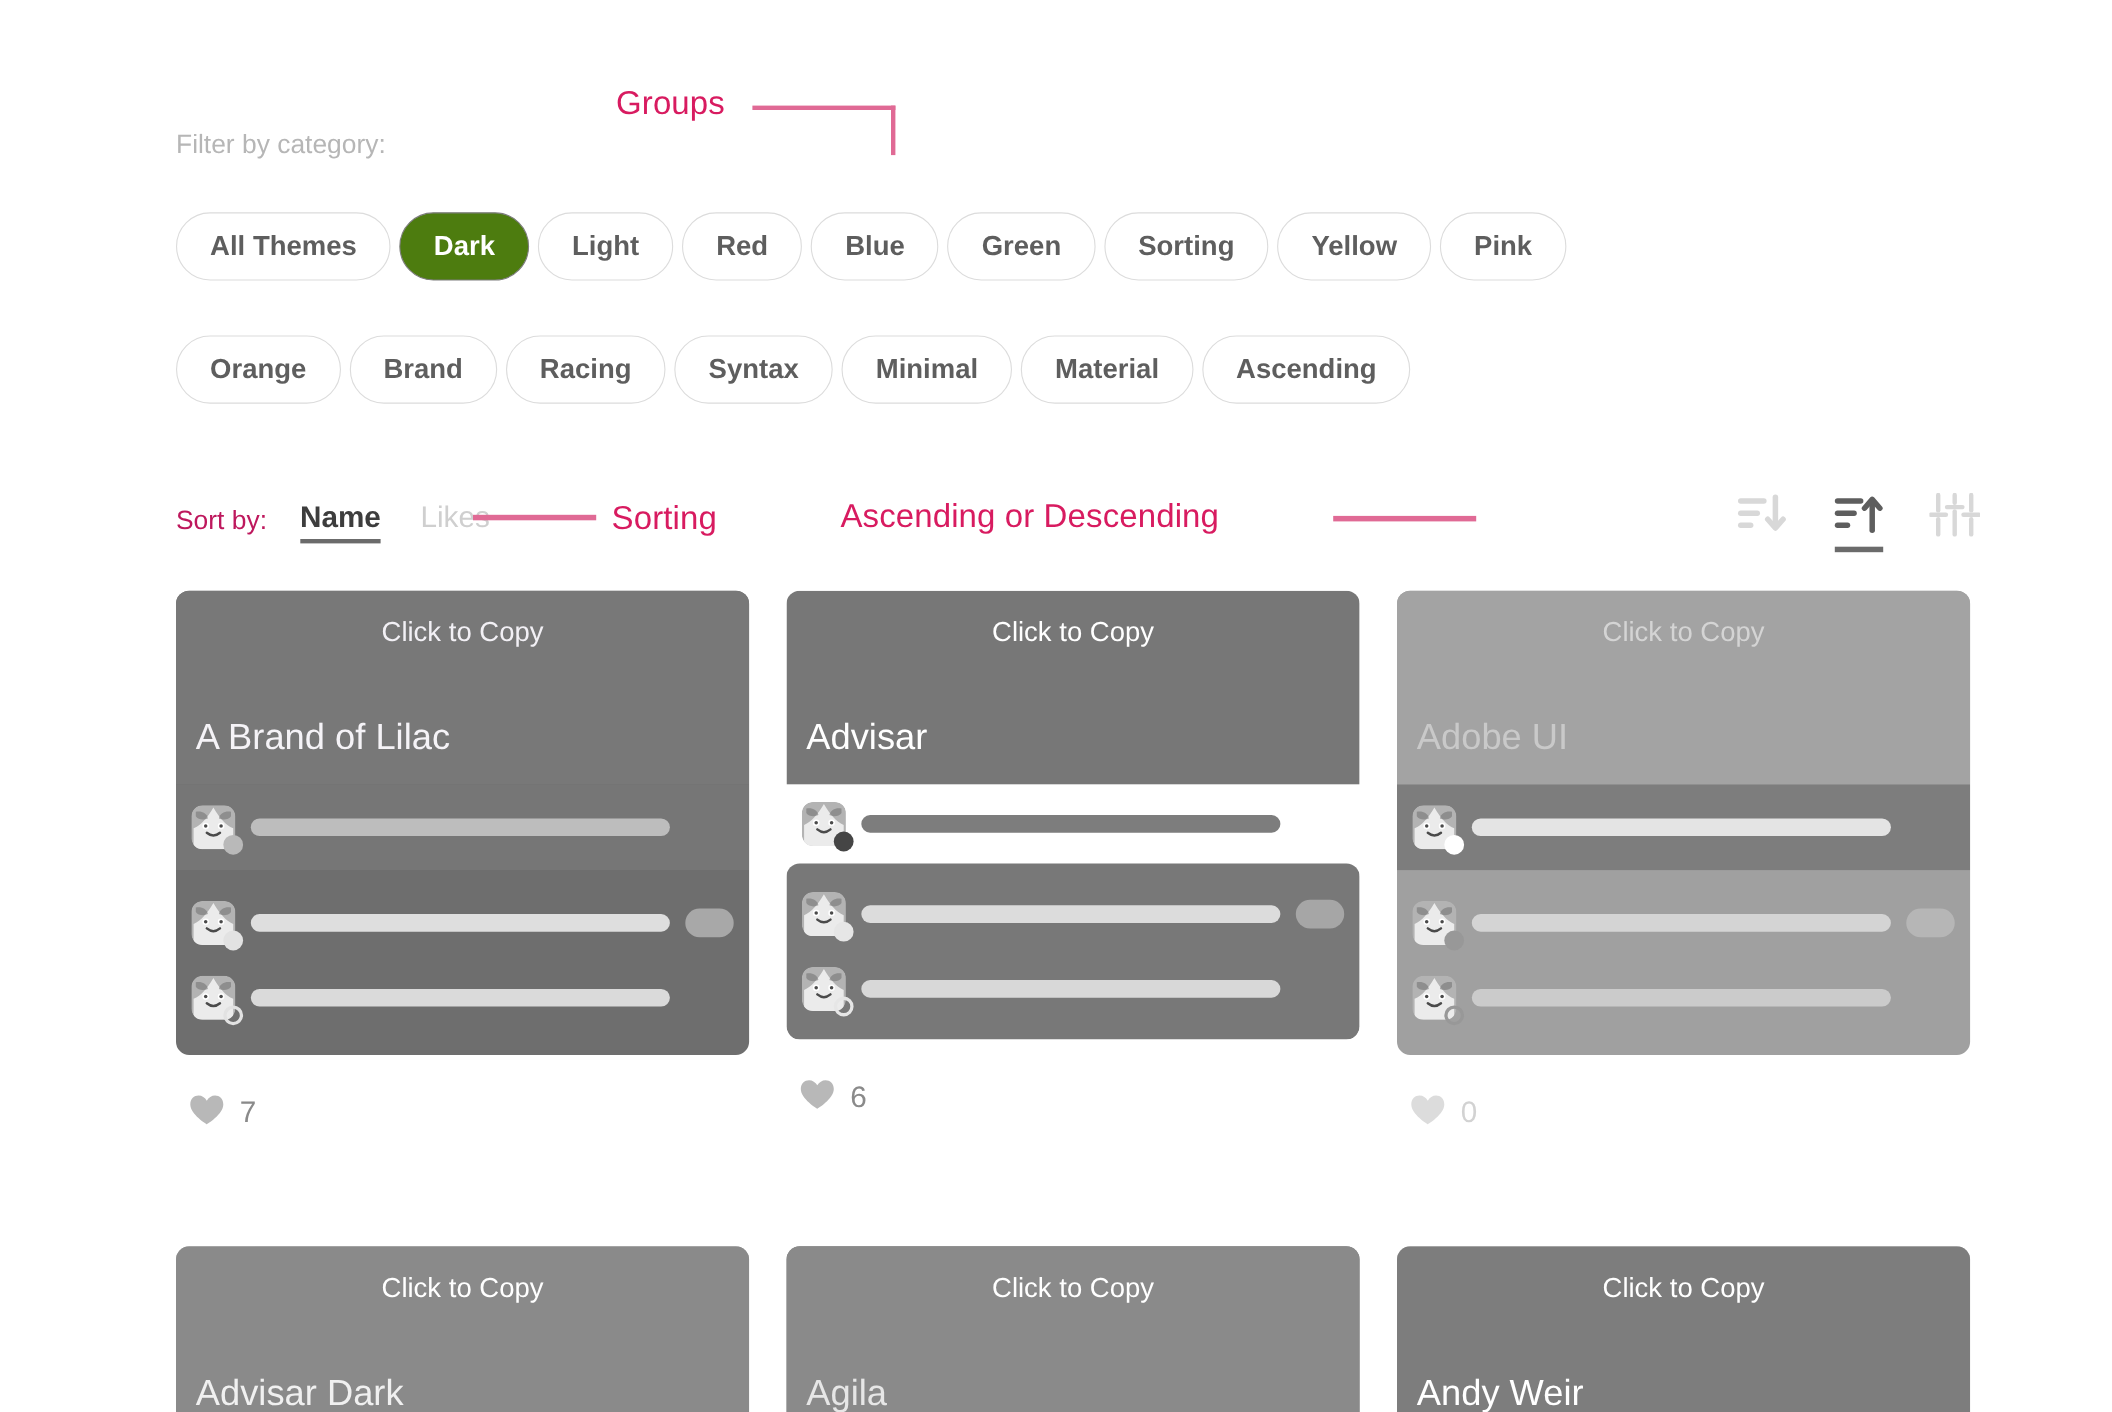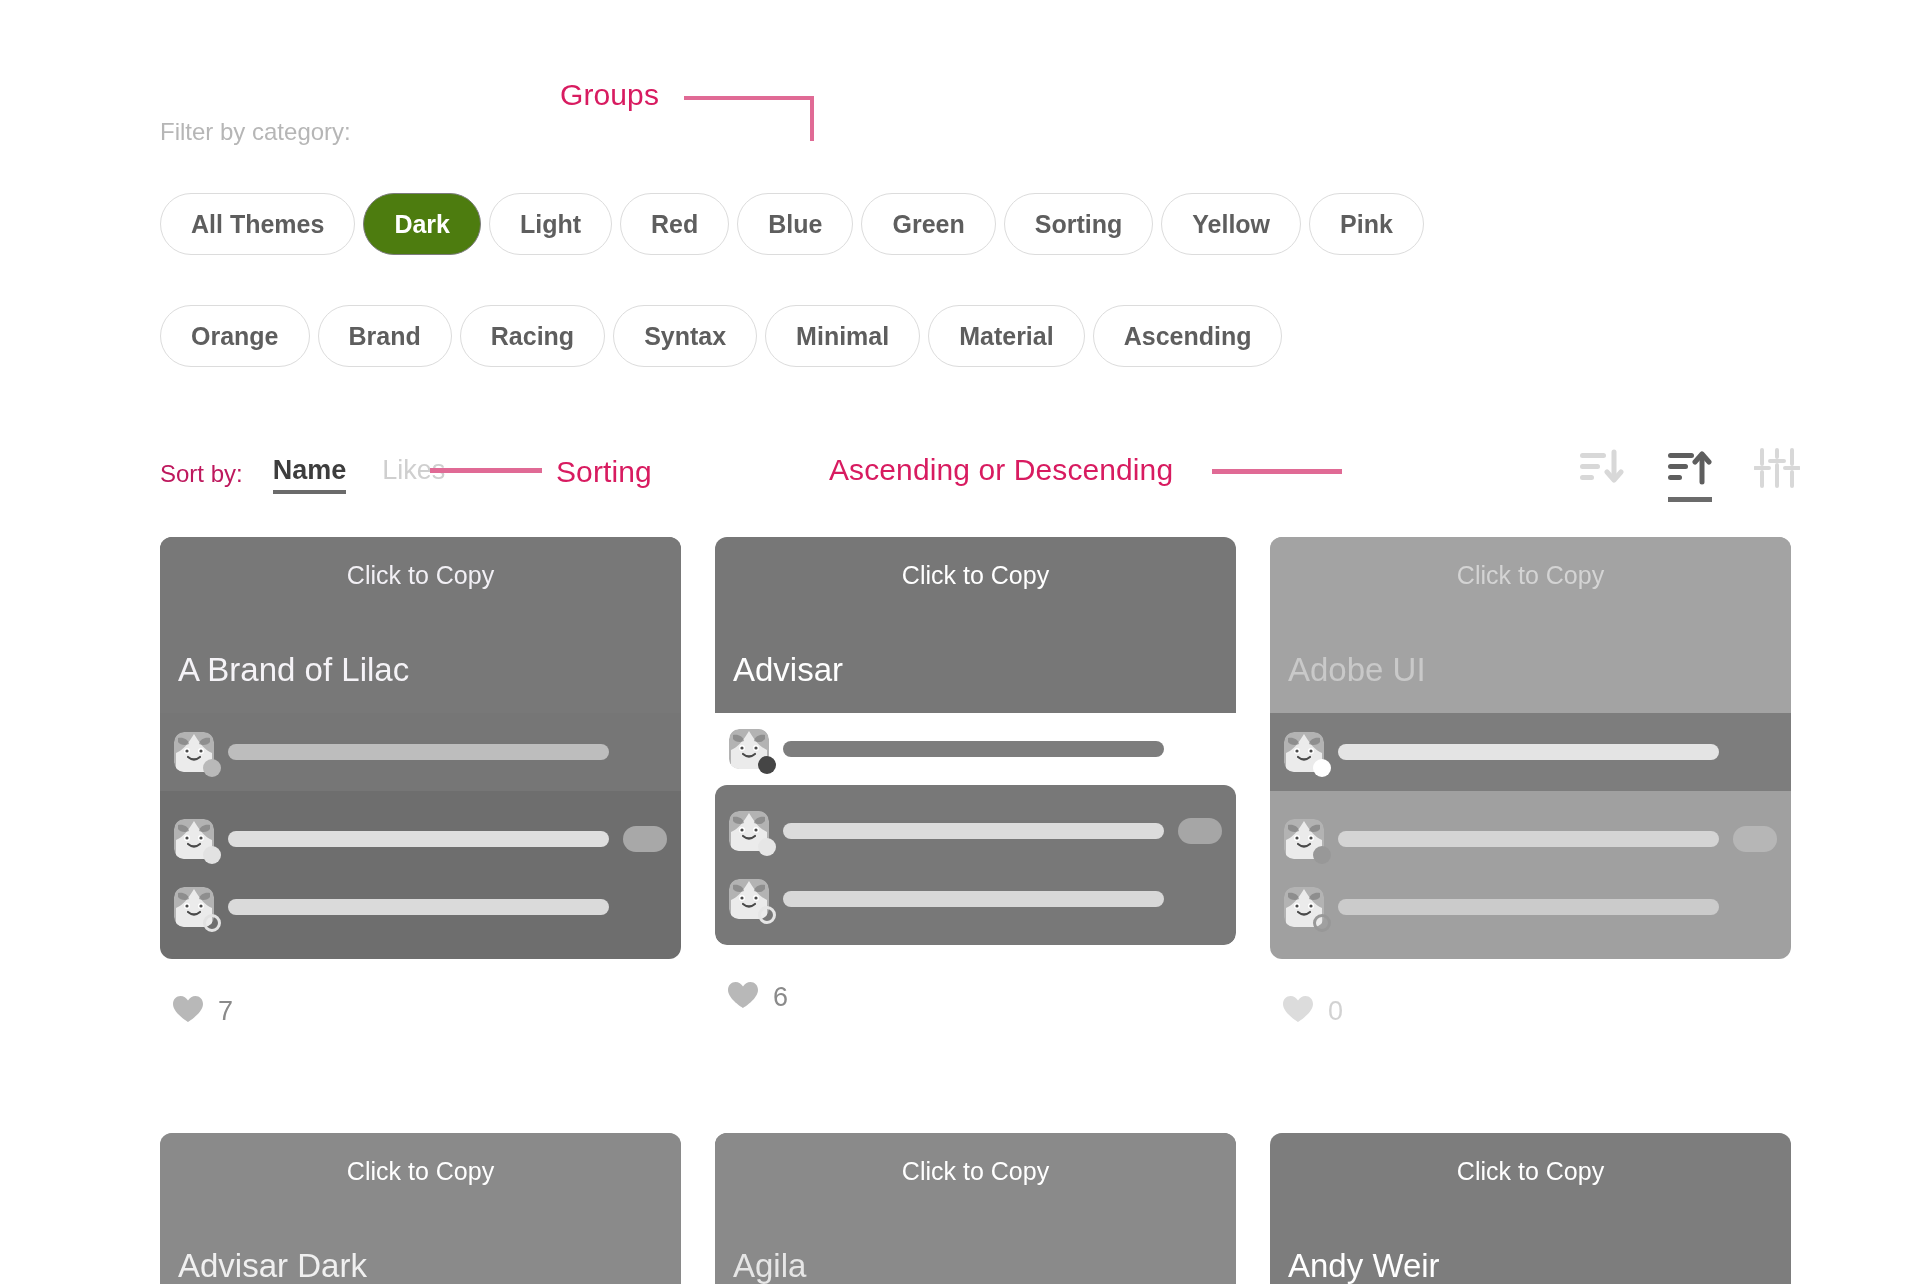--- a/index.html
+++ b/index.html
@@ -264,21 +264,21 @@
 
   <div class="sort-row">
     <span class="sort-by-label">Sort by:</span>
     <span class="sort-opt active">Name</span>
     <span class="sort-opt">Likes</span>
   </div>
 
   <div class="anno-line" style="left:430px; top:468px; width:112px; height:5px;"></div>
   <div class="anno-label" style="left:556px; top:455px;">Sorting</div>
 
-  <div class="anno-label" style="left:829px; top:453px;">Ascending or Descending</div>
+  <div class="anno-label" style="left:764px; top:453px;">Ascending or Descending</div>
   <div class="anno-line" style="left:1212px; top:469px; width:130px; height:5px;"></div>
 
   <div class="sort-icons">
 
     <div class="icon-btn">
       <span>
         <svg width="46" height="40" viewBox="0 0 46 40" fill="none">
           <rect x="2" y="5" width="26" height="5" rx="2.5" fill="#d8d8d8"></rect>
           <rect x="2" y="16" width="20" height="5" rx="2.5" fill="#d8d8d8"></rect>
           <rect x="2" y="27" width="14" height="5" rx="2.5" fill="#d8d8d8"></rect>

